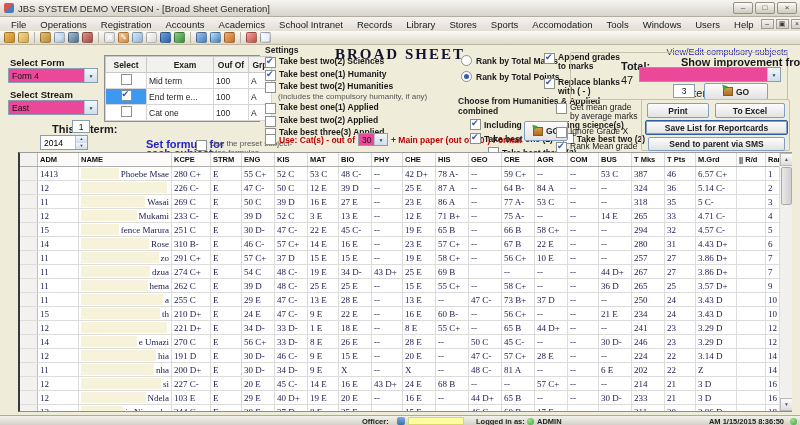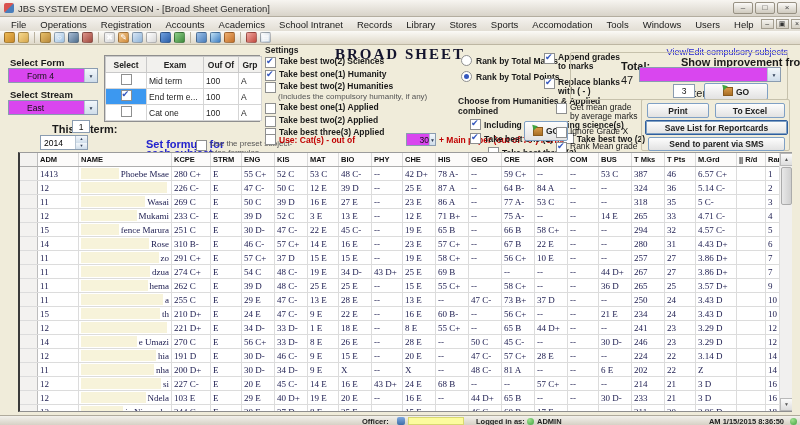--- a/index.html
+++ b/index.html
@@ -32,22 +32,22 @@
 
   
   .content{position:absolute;left:0;top:45px;width:800px;height:370px;background:#F0ECDA;}
   .page-title{position:absolute;left:0;top:1px;width:100%;text-align:center;
     font-family:"Liberation Serif",serif;font-size:15px;font-weight:bold;letter-spacing:2px;color:#14142E;}
   .viewedit{position:absolute;top:2px;right:12px;font-size:9px;color:#2323CE;}
 
   .lbl{position:absolute;font-size:9.5px;font-weight:bold;color:#1A1A1A;white-space:nowrap;}
   .small-lbl{position:absolute;font-size:11px;font-weight:bold;color:#1A1A1A;white-space:nowrap;padding-left:42px;}
 
-  .combo{position:absolute;background:#d946ef;border:1px solid #8A9CB0;display:flex;align-items:center;
-    font-size:8.5px;color:#111;box-sizing:border-box;padding-left:18px;justify-content:flex-end;}
+  .combo{position:absolute;background:#ec4899;border:1px solid #8A9CB0;display:flex;align-items:center;
+    font-size:8.5px;color:#111;box-sizing:border-box;padding-left:3px;justify-content:flex-end;}
   .combo .arrow{margin-left:auto;width:12px;align-self:stretch;background:linear-gradient(#F3F7FB,#CFDDEA);
     border-left:1px solid #B6C4D2;display:flex;align-items:center;justify-content:center;font-size:5px;color:#33425A;}
   .tbox{position:absolute;background:#fff;border:1px solid #8A9CB0;font-size:8.5px;color:#111;
     display:flex;align-items:center;justify-content:center;box-sizing:border-box;}
   .spinner{position:absolute;background:#fff;border:1px solid #8A9CB0;box-sizing:border-box;display:flex;}
   .spinner .val{flex:1;font-size:8.5px;display:flex;align-items:center;padding-left:3px;}
   .spinner .arrows{width:11px;display:flex;flex-direction:column;border-left:1px solid #B6C4D2;}
   .spinner .arrows span{flex:1;font-size:4px;line-height:5px;text-align:center;background:linear-gradient(#F3F7FB,#CFDDEA);color:#33425A;}
 
   .cb{display:inline-block;width:9px;height:9px;background:#fff;border:1px solid #8E8F8F;
@@ -69,21 +69,21 @@
 
   
   .settings{position:absolute;left:265px;top:0px;width:200px;}
   .settings .heading{font-size:8.5px;font-weight:bold;color:#222;margin-bottom:2px;}
   .srow{display:flex;gap:3px;align-items:flex-start;margin-top:1.5px;}
   .srow .txt{font-size:8.5px;font-weight:bold;color:#1A1A1A;line-height:9px;white-space:nowrap;}
   .ssub{font-size:8px;color:#555;margin-left:13px;line-height:8.5px;white-space:nowrap;}
 
   .catline{position:absolute;left:265px;top:88px;display:flex;align-items:center;gap:3px;}
   .catline .red{font-size:8.5px;font-weight:bold;color:#C00000;white-space:nowrap;}
-  .catline .mini-combo{position:static;width:30px;height:13px;margin-left:48px;}
+  .catline .mini-combo{position:static;width:30px;height:13px;}
 
   .radios{position:absolute;left:461px;top:10px;}
   .rrow{display:flex;gap:4px;align-items:center;margin-bottom:5px;}
   .rrow .txt{font-size:8.5px;font-weight:bold;color:#1A1A1A;white-space:nowrap;}
 
   .flags{position:absolute;left:544px;top:8px;width:82px;}
   .frow{display:flex;gap:3px;align-items:flex-start;margin-bottom:7px;}
   .frow .txt{font-size:8.5px;font-weight:bold;color:#1A1A1A;line-height:9px;}
 
   .humanities{position:absolute;left:458px;top:51px;width:180px;}
@@ -227,21 +227,21 @@
           <span>▲</span>
           <span>▼</span>
         </span>
     </div>
 
     <div class="exam-grid">
       <table>
           <thead>
             <tr id="eg-head">
               <th style="width: 40px;">Select</th>
-              <th style="width: 56px;">Exam</th>
+              <th style="width: 56px; padding-left: 10px;">Exam</th>
               <th style="width: 34px;">Ouf Of</th>
               <th style="width: 22px;">Grp</th>
             </tr>
           </thead>
           <tbody id="eg-body">
             <tr>
               <td class="cbcell"><span class="cb"></span></td>
               <td>Mid term</td>
               <td>100</td>
               <td>A</td>

